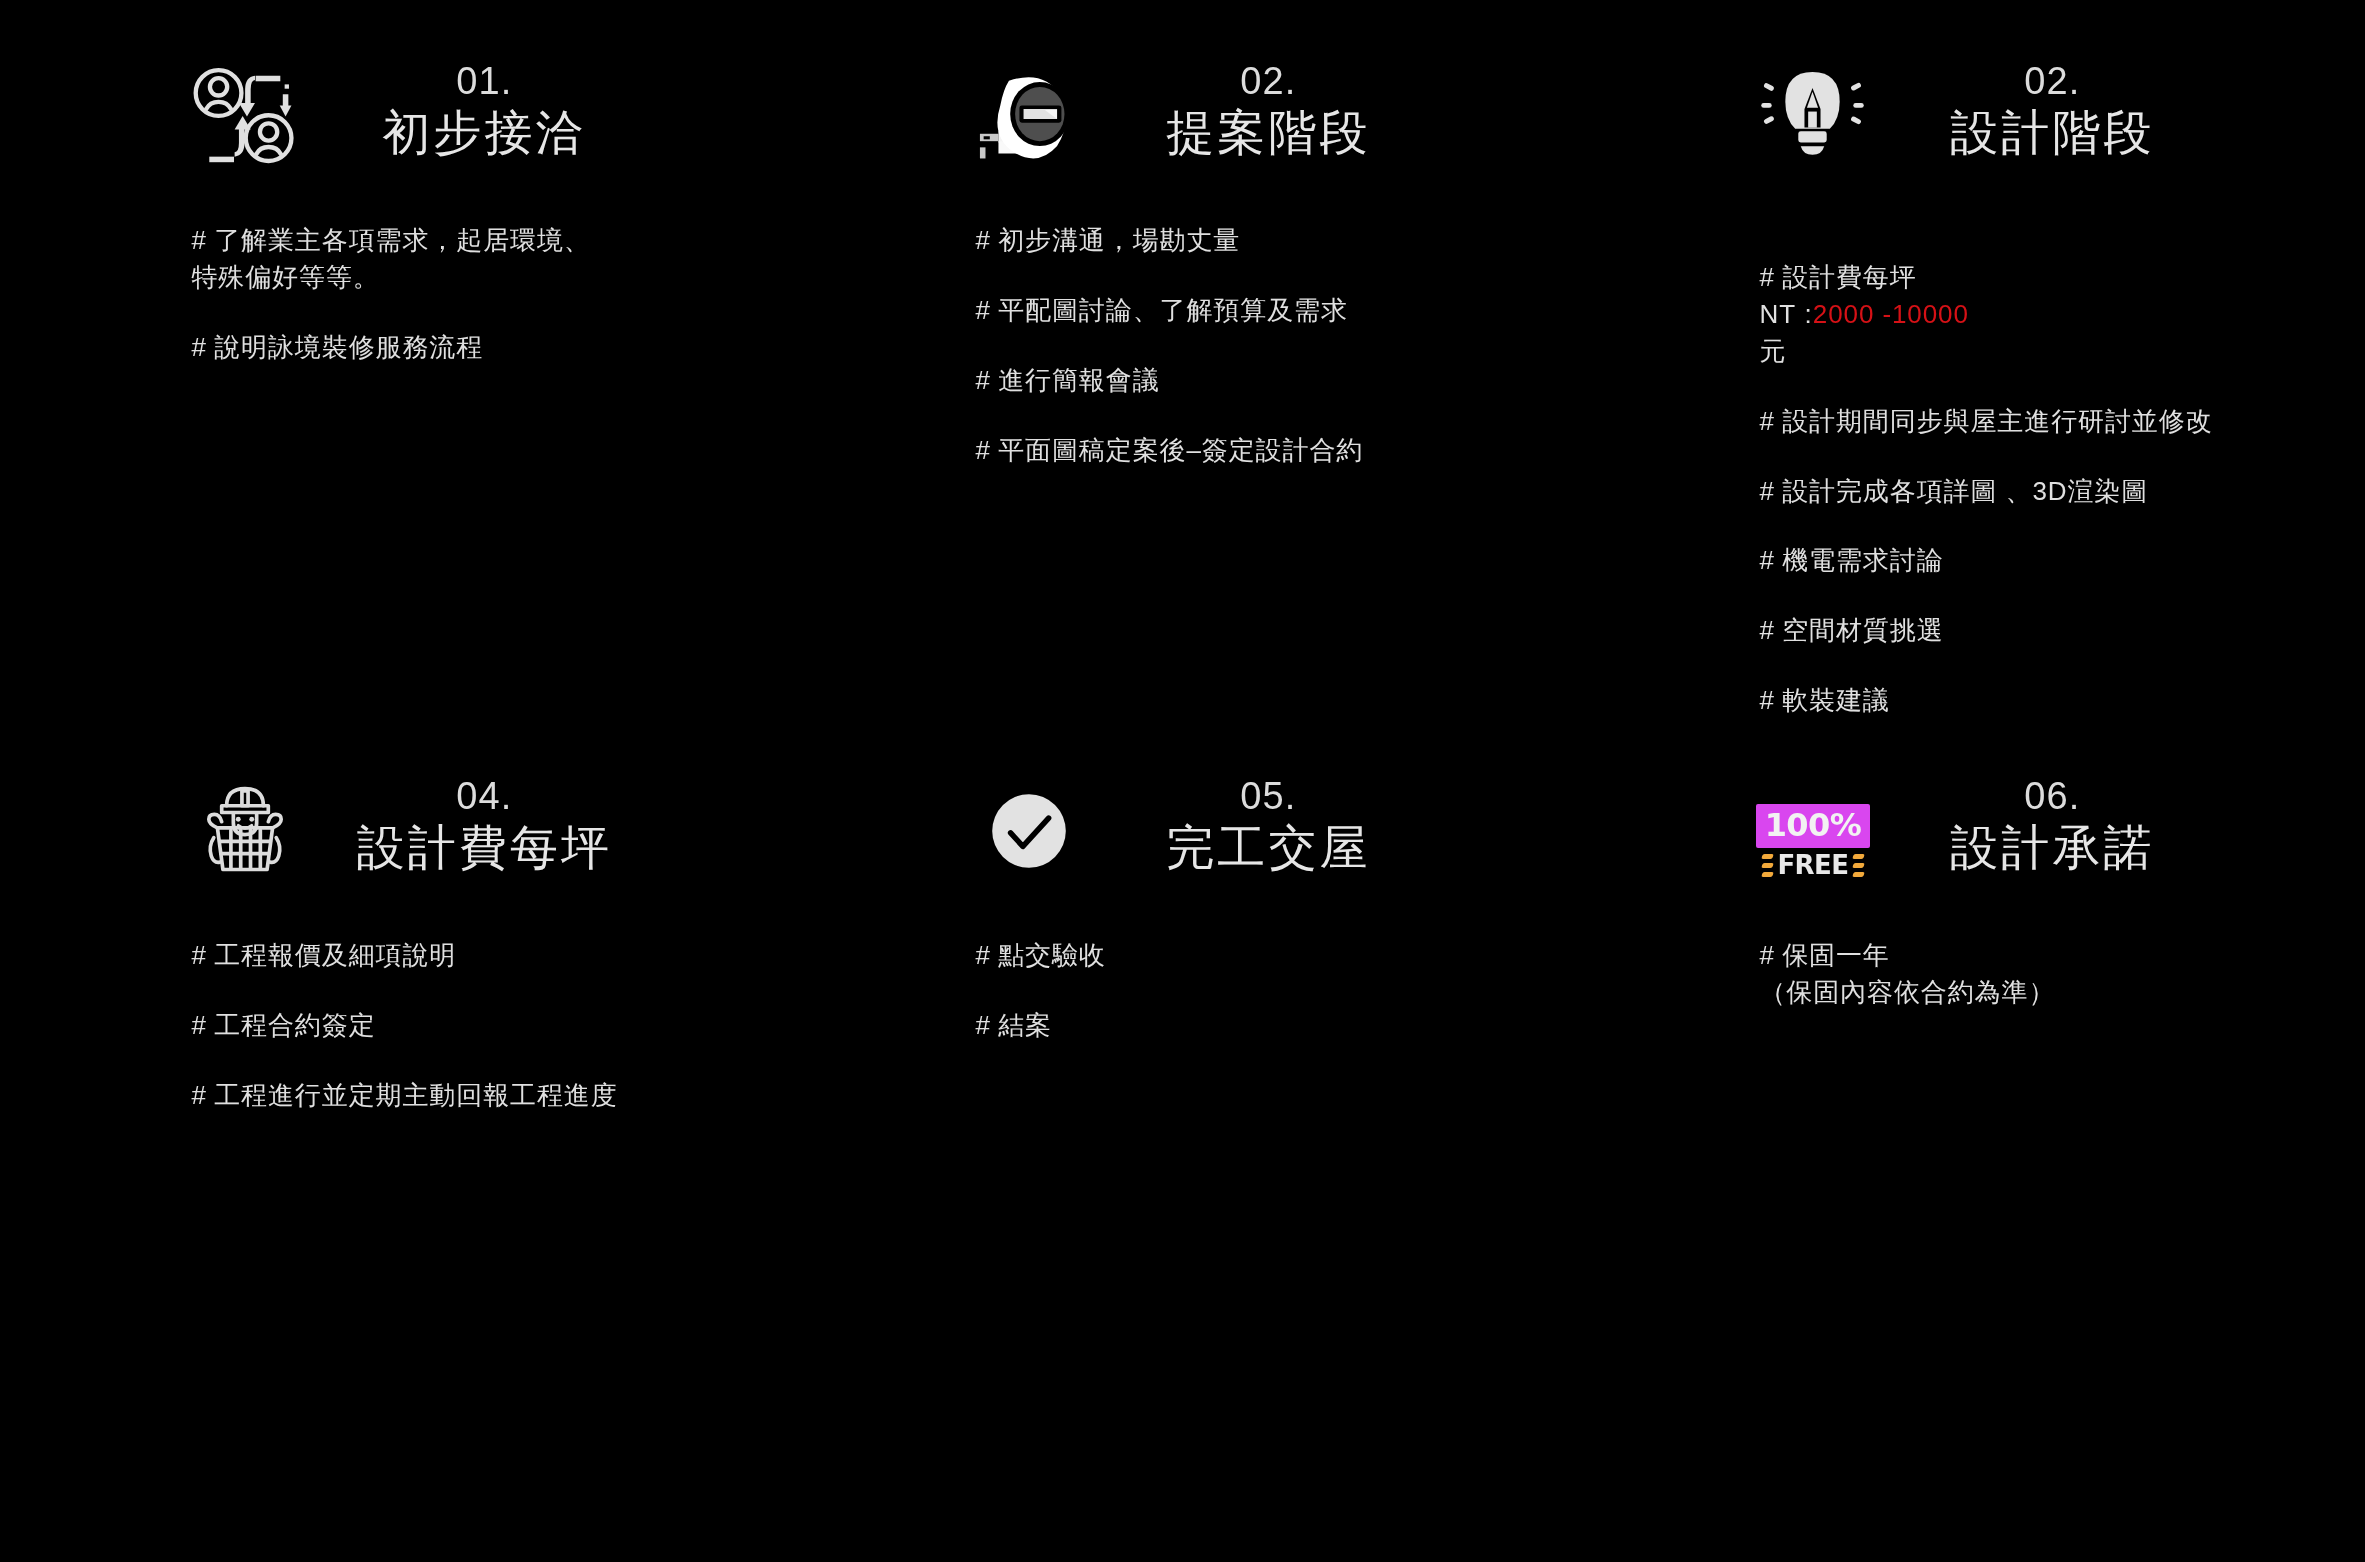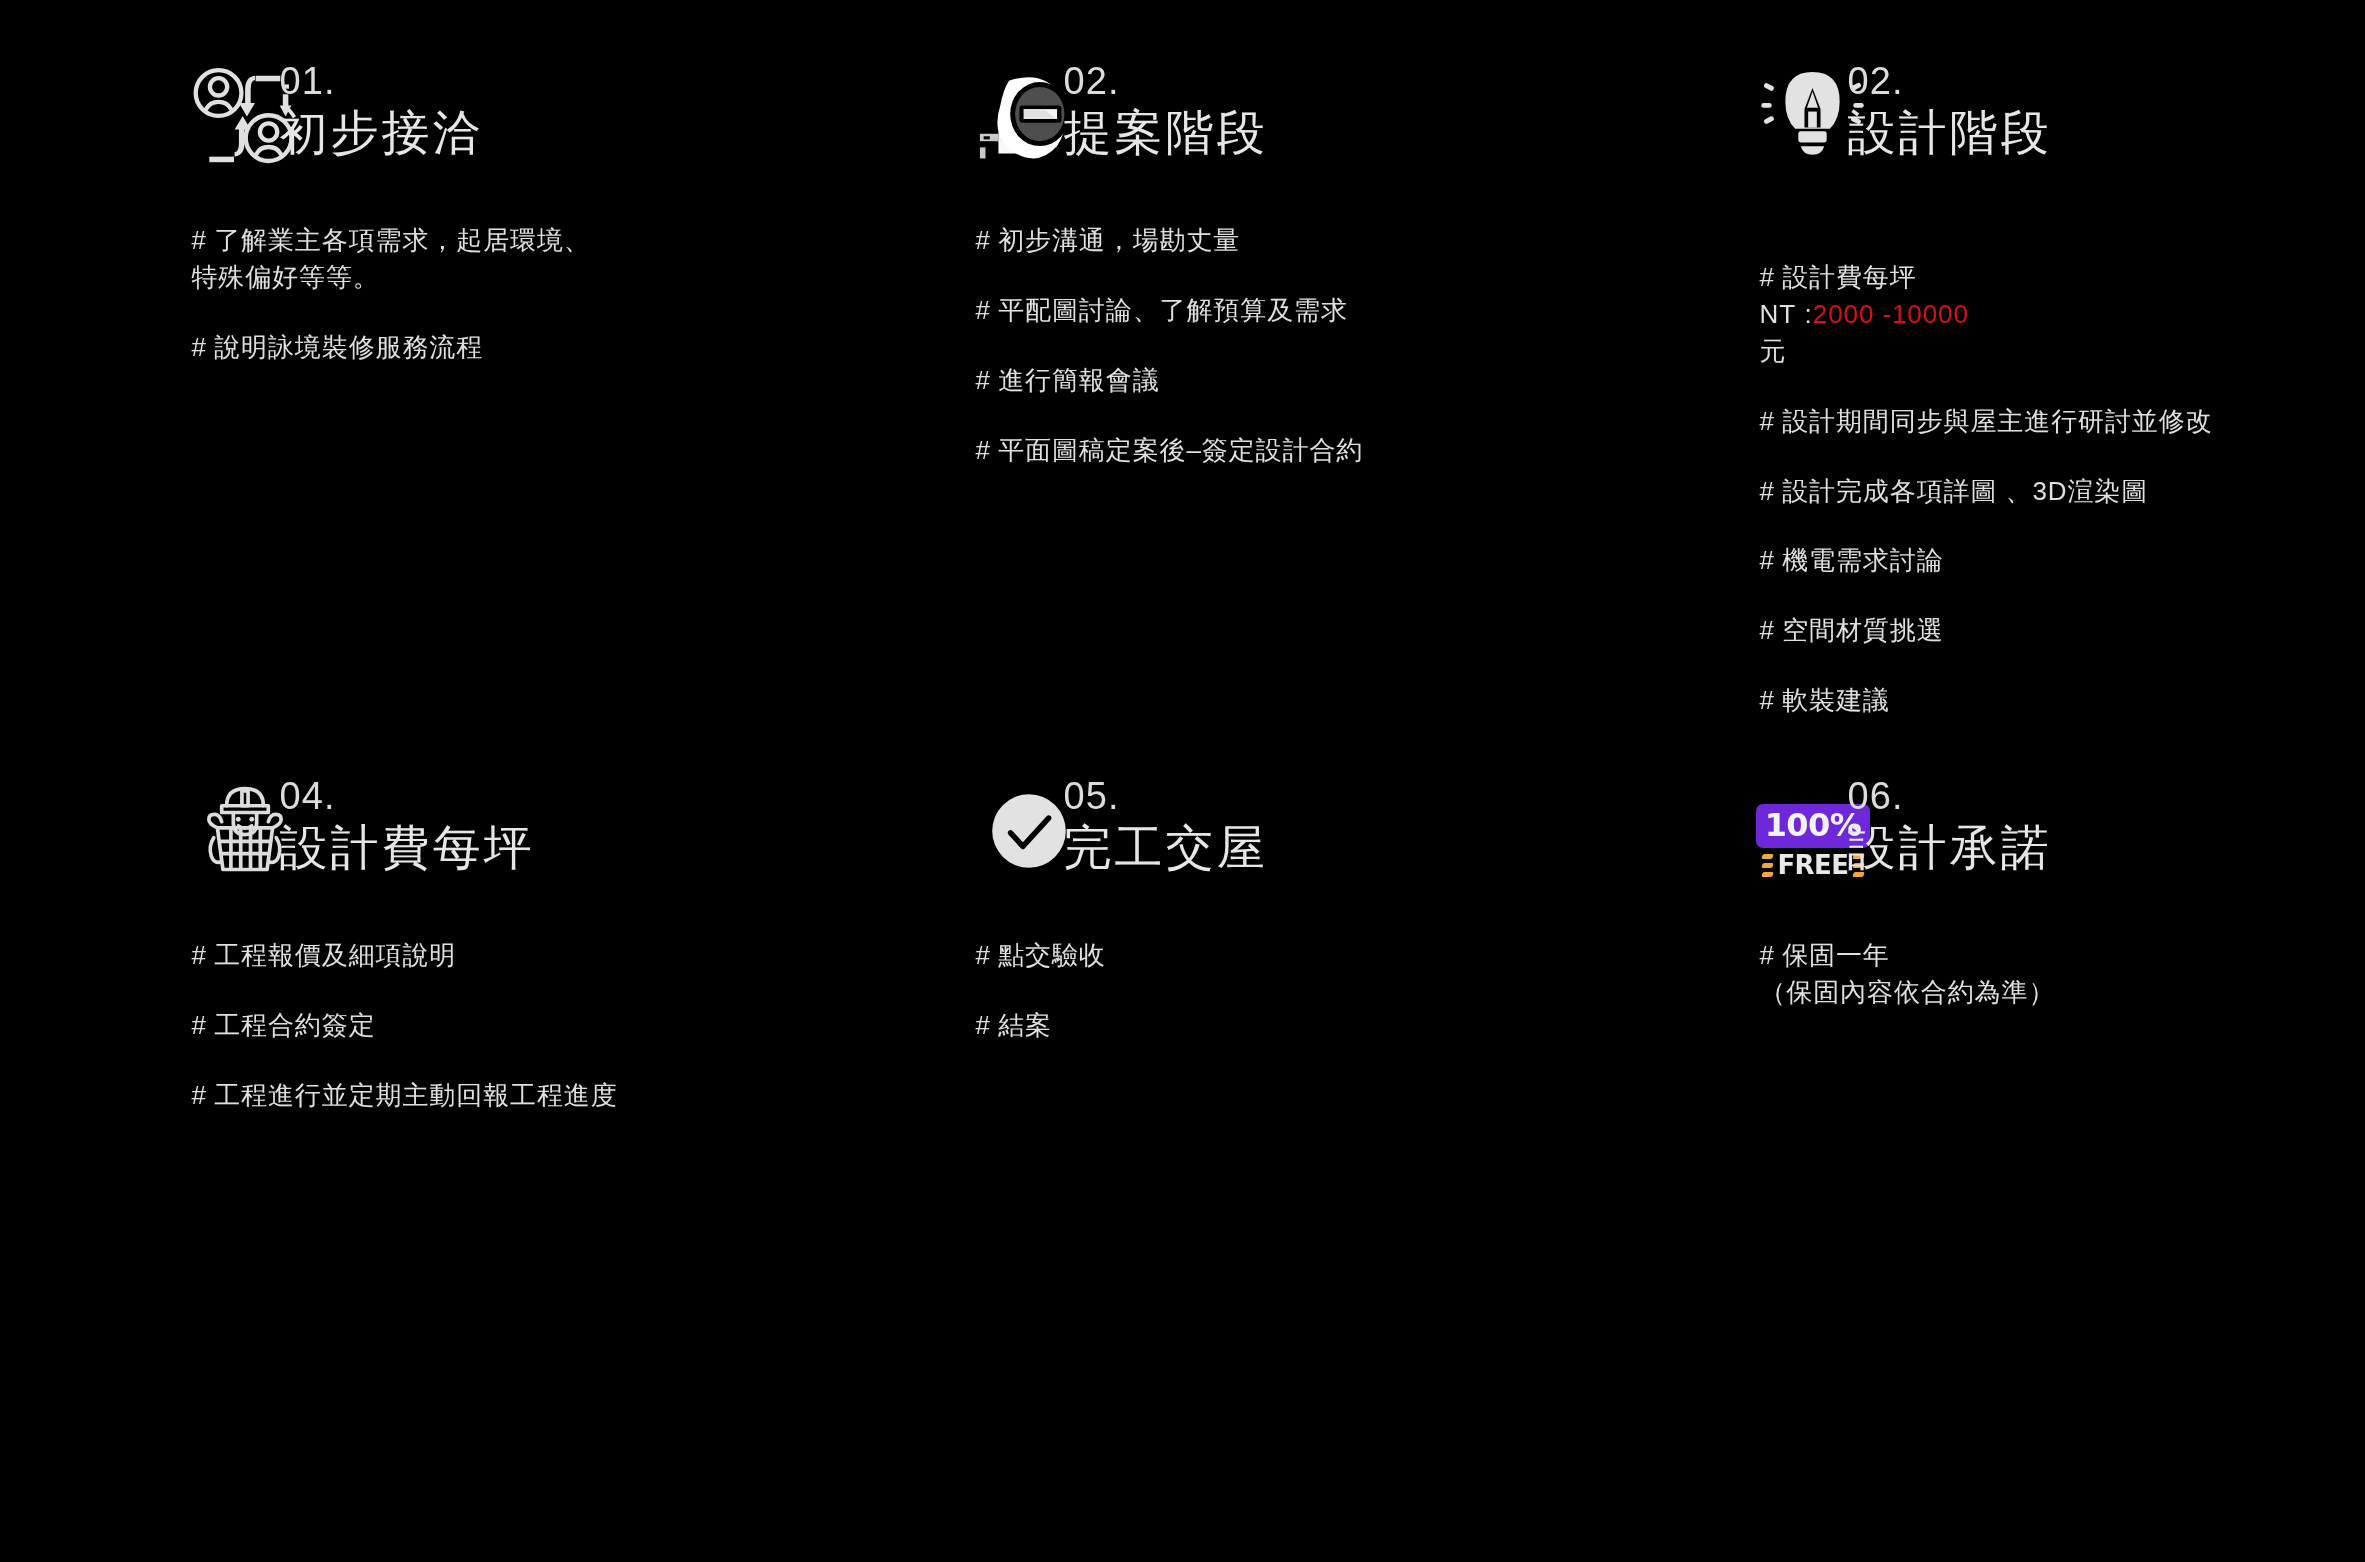--- a/index.html
+++ b/index.html
@@ -46,23 +46,23 @@
     left: 0;
     top: 0;
     width: 117px;
     height: 108px;
     display: flex;
     align-items: center;
     justify-content: center;
   }
   .head-text {
     position: absolute;
-    right: 12px;
+    right: 4px;
     top: 0;
-    text-align: left;
+    text-align: center;
     width: 394px;
   }
   .step-num {
     font-size: 38px;
     letter-spacing: 1.2px;
     color: #dcdcdc;
     line-height: 1.0;
     font-weight: 300;
   }
   .step-title {
@@ -100,22 +100,22 @@
 
   
   .badge {
     width: 108px;
     display: flex;
     flex-direction: column;
     align-items: center;
     gap: 4.3px;
   }
   .badge-top {
-    background: #6d28d9;
-    border-radius: 7px;
+    background: #d946ef;
+    border-radius: 2px;
     padding: 5.5px 8.6px 6.8px 8.6px;
     color: #f2f2f2;
     font-size: 32px;
     font-weight: 700;
     letter-spacing: -0.6px;
     line-height: 1;
     font-family: "DejaVu Sans", sans-serif;
     margin-top: 20px;
   }
   .badge-bottom {

